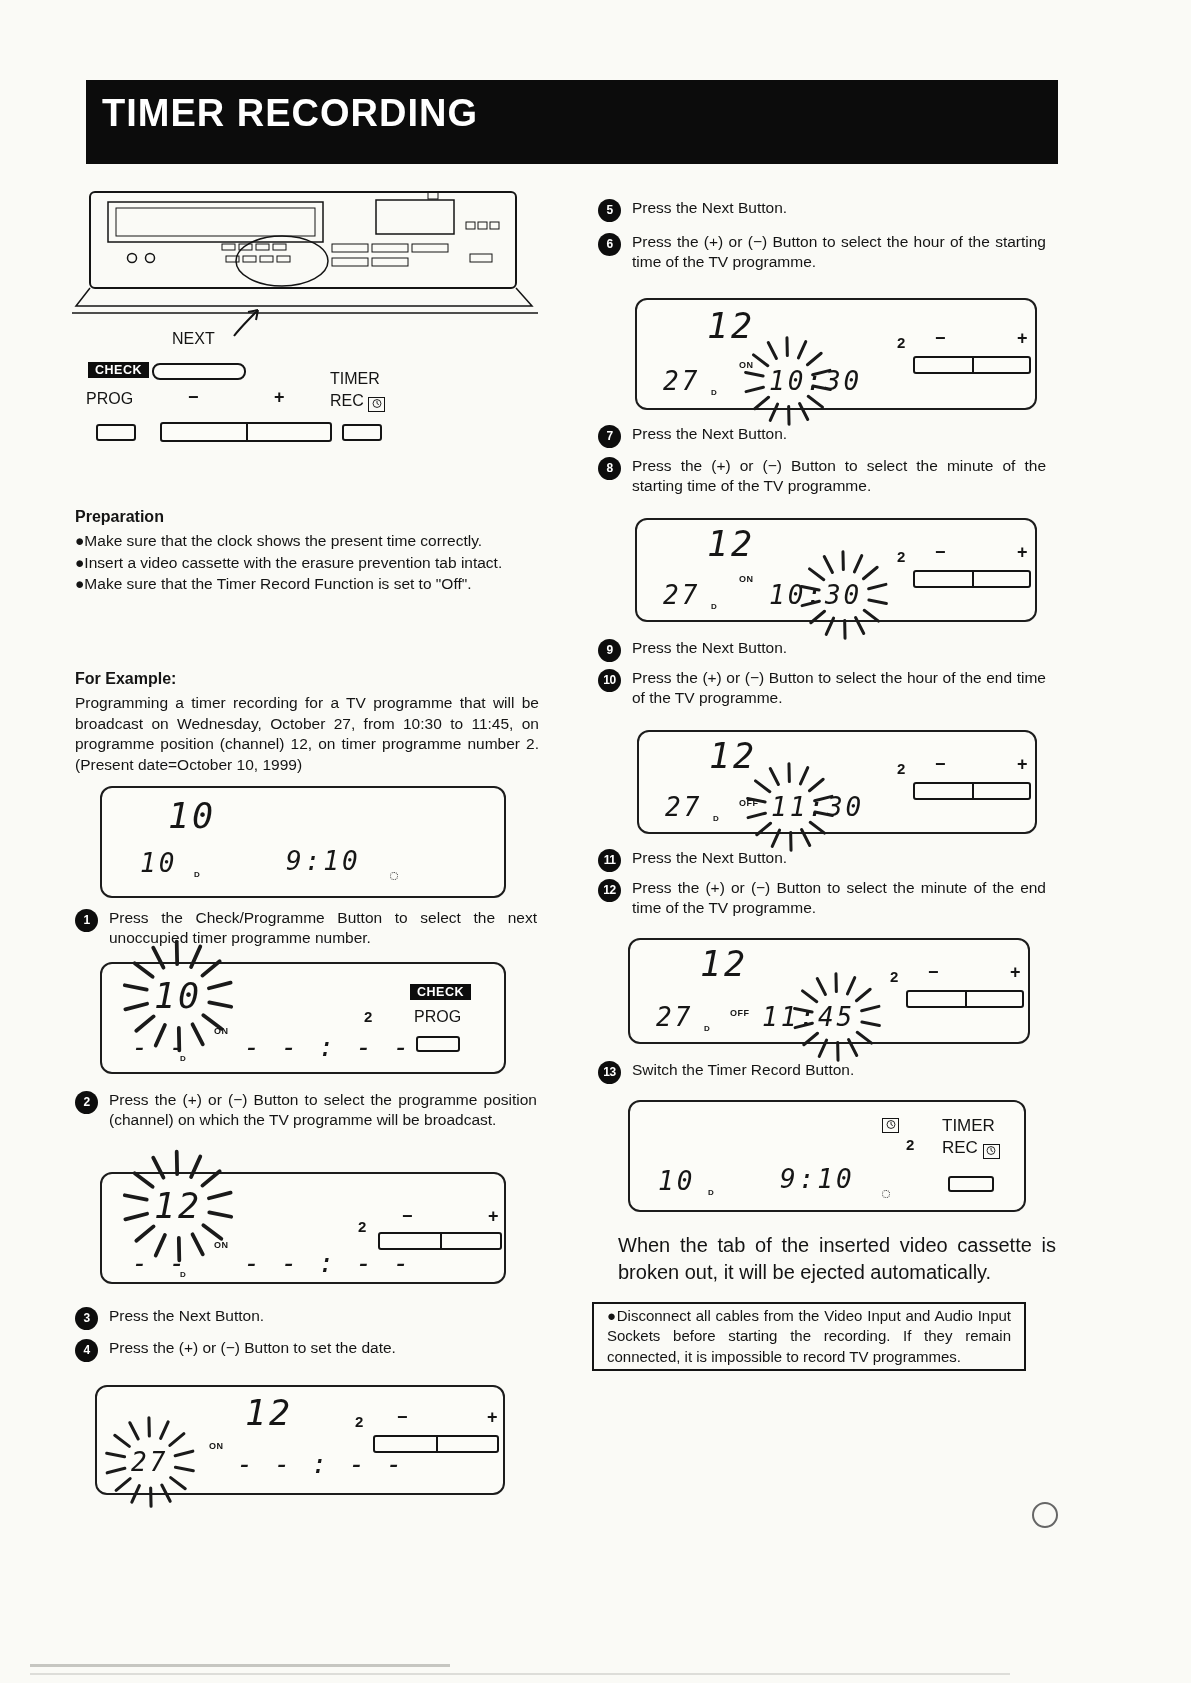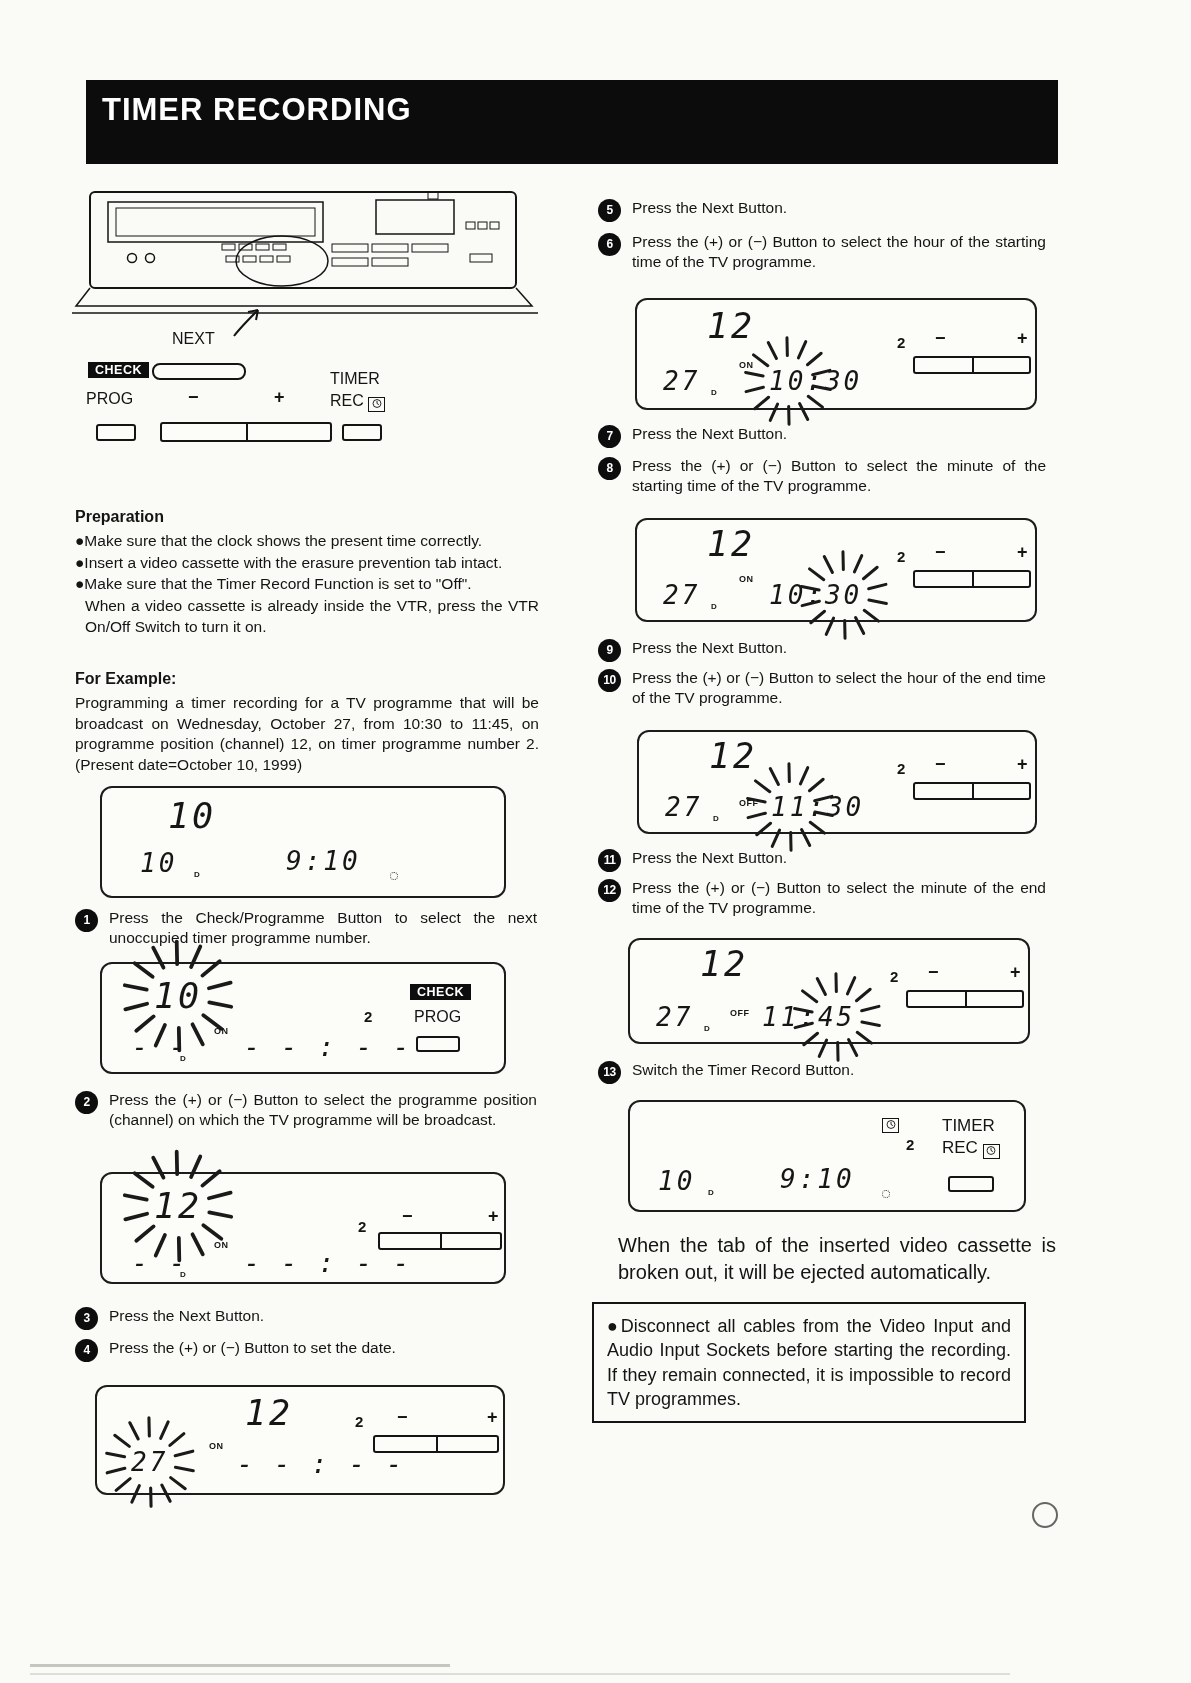--- a/index.html
+++ b/index.html
@@ -3,21 +3,21 @@
 <meta charset="utf-8">
 <style>
   * { margin:0; padding:0; box-sizing:border-box; }
   html,body { background:#d9d9d4; }
   .page {
     position:relative; width:1191px; height:1683px; margin:0 auto;
     background:#fafaf6; color:#141414;
     font-family:"Liberation Sans", sans-serif; overflow:hidden;
   }
   .banner { position:absolute; left:86px; top:80px; width:972px; height:84px; background:#0c0c0c; }
-  .banner span { position:absolute; left:16px; top:12px; color:#fff; font-size:31px; font-weight:bold; letter-spacing:1px; }
+  .banner span { position:absolute; left:16px; top:12px; color:#fff; font-size:38px; font-weight:bold; letter-spacing:1px; }
   h3 { font-size:16px; font-weight:bold; margin-bottom:4px; }
   .flow { position:absolute; width:464px; font-size:15.5px; line-height:1.33; text-align:justify; }
   .flow p { margin-bottom:1px; }
   .indent { padding-left:10px; }
   .step { position:absolute; display:flex; gap:11px; font-size:15.5px; line-height:1.32; text-align:justify; }
   .stepnum {
     flex:0 0 auto; width:23px; height:23px; border-radius:50%; background:#0d0d0d; color:#fff;
     display:flex; align-items:center; justify-content:center; font-size:12px; font-weight:bold;
     letter-spacing:-0.5px; margin-top:1px;
   }
@@ -34,21 +34,21 @@
   .rays { position:absolute; left:50%; top:50%; width:var(--bs,112px); height:var(--bs,112px);
           transform:translate(-50%,-50%); pointer-events:none; overflow:visible; }
   .mini-btn { position:absolute; border:2px solid #141414; border-radius:3px; background:#fcfcf8; }
   .pill-btn { position:absolute; border:2px solid #141414; border-radius:8px; background:#fcfcf8; }
   .rocker { position:absolute; border:2px solid #141414; border-radius:3px; background:#fcfcf8; }
   .rocker::after { content:""; position:absolute; left:50%; top:0; bottom:0; width:2px; background:#141414; }
   .badge { background:#0d0d0d; color:#fff; font-weight:bold; font-size:12.5px; padding:1px 7px; display:inline-block; letter-spacing:0.5px; }
   .clockbox { display:inline-block; width:17px; height:15px; border:1.5px solid #141414; vertical-align:-3px; text-align:center; line-height:10px; }
   .timeflex { display:flex; align-items:flex-start; }
   .flashdot { display:inline-block; width:8px; height:8px; border:1.5px dotted #333; border-radius:50%; }
-  .warnbox { position:absolute; border:2.5px solid #141414; padding:10px 13px; font-size:18px; line-height:1.35; text-align:justify; }
+  .warnbox { position:absolute; border:2.5px solid #141414; padding:2px 13px; font-size:15px; line-height:1.35; text-align:justify; }
   .note { position:absolute; font-size:20px; line-height:1.35; text-align:justify; }
   .label { font-size:16px; }
   .pagenum { position:absolute; left:0; width:1100px; text-align:center; font-size:19px; letter-spacing:1px; }
   .artifact-circle { position:absolute; width:26px; height:26px; border:2px solid #666; border-radius:50%; }
   .smudge { position:absolute; background:#9a9a96; opacity:0.55; }
 </style>
 </head>
 <body>
 
 <div class="page">
@@ -112,21 +112,20 @@
   </span>
   <span class="mini-btn" style="left:96px;top:424px;width:40px;height:17px"></span>
   <span class="rocker" style="left:160px;top:422px;width:172px;height:20px"></span>
   <span class="mini-btn" style="left:342px;top:424px;width:40px;height:17px"></span>
 
   <div class="flow" style="left:75px;top:506px">
     <h3>Preparation</h3>
     <p class="bullet">●Make sure that the clock shows the present time correctly.</p>
     <p class="bullet">●Insert a video cassette with the erasure prevention tab intact.</p>
     <p class="bullet">●Make sure that the Timer Record Function is set to "Off".</p>
-    <p class="indent">When a video cassette is already inside the VTR, press the VTR On/Off Switch to turn it on.</p>
   </div>
 
   <div class="flow" style="left:75px;top:668px">
     <h3>For Example:</h3>
     <p>Programming a timer recording for a TV programme that will be broadcast on Wednesday, October 27, from 10:30 to 11:45, on programme position (channel) 12, on timer programme number 2. (Present date=October 10, 1999)</p>
   </div>
 
   <div class="disp" style="left:100px;top:786px;width:406px;height:112px">
     <span class="abs seg seg-big" style="left:66px;top:8px">10</span>
     <span class="abs seg seg-med" style="left:38px;top:60px">10</span>

